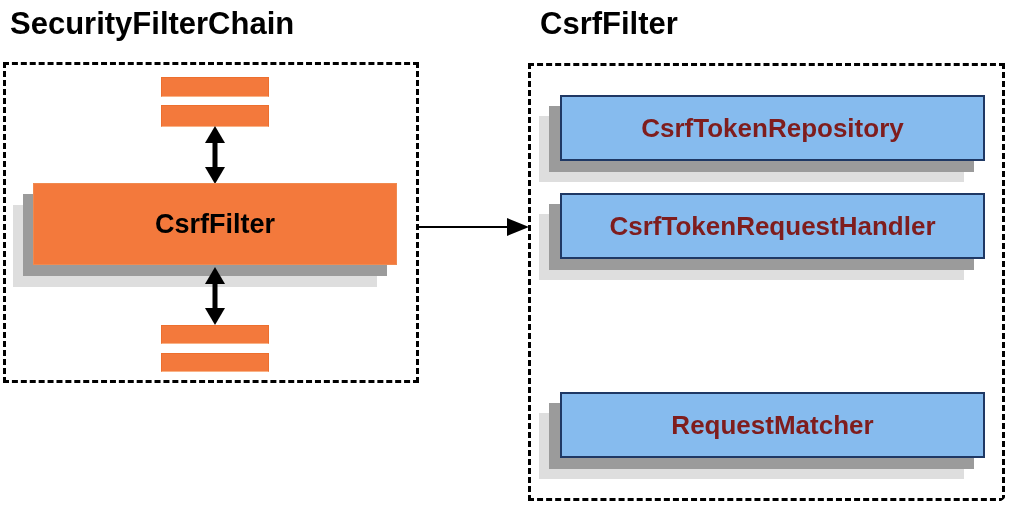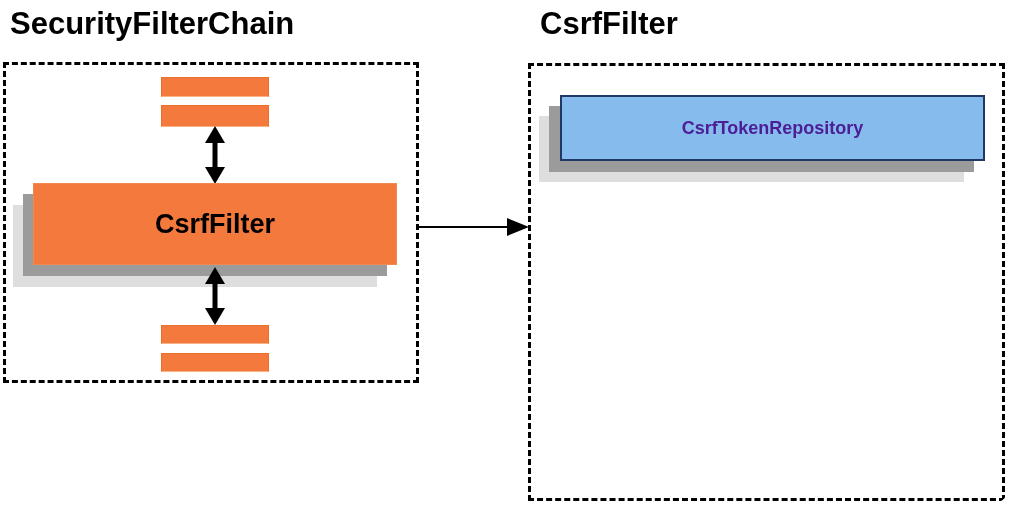--- a/index.html
+++ b/index.html
@@ -75,23 +75,23 @@
     width: 425px;
     height: 66px;
     background: #86bbee;
     border: 2px solid #1f3864;
     box-shadow: -11px 11px 0 #9b9b9b, -21px 21px 0 #dedede;
     display: flex;
     align-items: center;
     justify-content: center;
   }
   .blue-node .node-label {
-    font-size: 18px;
+    font-size: 26px;
     font-weight: bold;
-    color: #4c1d95;
+    color: #7f1d1d;
   }
   .blue-1 { top: 95px;  }
   .blue-2 { top: 193px; }
   .blue-3 { top: 293px; }
   .blue-4 { top: 392px; }
 
   .arrow-svg { position: absolute; display: block; }
   .dbl-arrow-top    { left: 199px; top: 126px; }
   .dbl-arrow-bottom { left: 199px; top: 267px; }
   .h-arrow          { left: 419px; top: 216px; }
@@ -132,16 +132,22 @@
     <line x1="0" y1="11" x2="90" y2="11" stroke="#000000" stroke-width="2"></line>
     <polygon points="110,11 88,2 88,20" fill="#000000"></polygon>
   </svg>
 
   <div class="dashed-box right-box"></div>
 
   <div class="blue-node blue-1">
     <span class="node-label">CsrfTokenRepository</span>
   </div>
 
+  <div class="blue-node blue-2">
+    <span class="node-label">CsrfTokenRequestHandler</span>
+  </div>
 
 
+  <div class="blue-node blue-4">
+    <span class="node-label">RequestMatcher</span>
+  </div>
 
 </div>
 
 </body></html>

